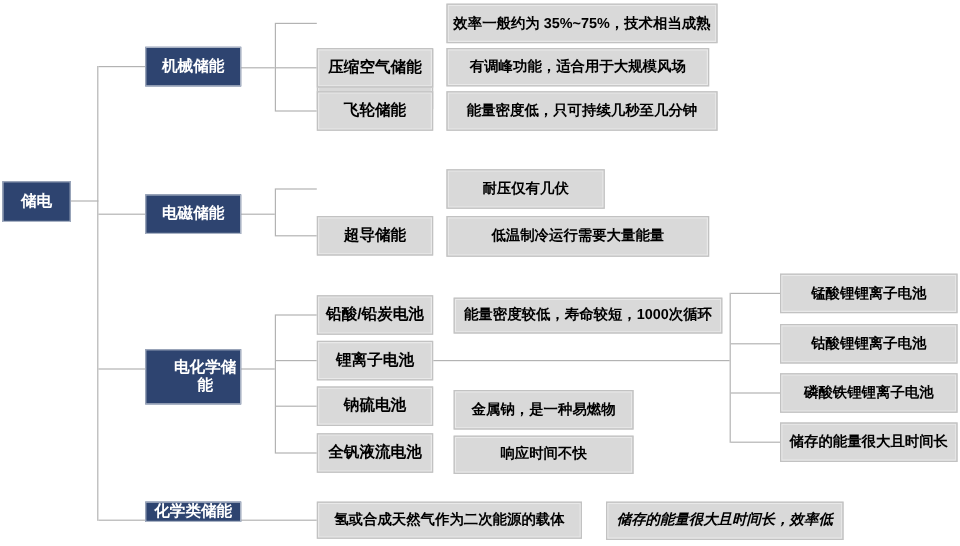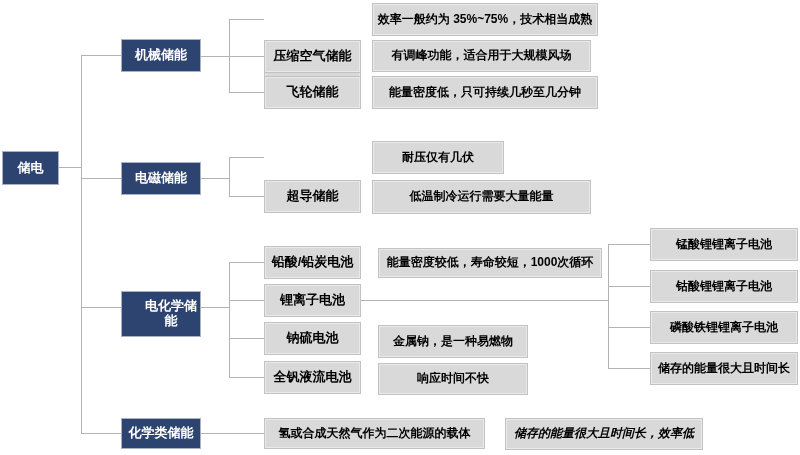--- a/index.html
+++ b/index.html
@@ -64,21 +64,21 @@
   <div class="hline" style="left:609px;top:244px;width:41px;"></div>
   <div class="hline" style="left:609px;top:286px;width:41px;"></div>
   <div class="hline" style="left:609px;top:327px;width:41px;"></div>
   <div class="hline" style="left:609px;top:368px;width:41px;"></div>
 
   <div class="box navy" style="left:2px;top:151px;width:57px;height:34px;">储电</div>
 
   <div class="box navy" style="left:121px;top:39px;width:80px;height:33px;">机械储能</div>
   <div class="box navy" style="left:121px;top:162px;width:80px;height:33px;">电磁储能</div>
   <div class="box navy" style="left:121px;top:291px;width:80px;height:46px;padding-left:20px;">电化学储能</div>
-  <div class="box navy" style="left:121px;top:418px;width:80px;height:31px;">化学类储能</div>
+  <div class="box navy" style="left:121px;top:418px;width:80px;height:17px;">化学类储能</div>
 
   <div class="box gray" style="left:264px;top:3px;width:97px;height:50px;margin-top:38px;">抽水蓄能</div>
   <div class="box gray" style="left:264px;top:40px;width:97px;height:33px;">压缩空气储能</div>
   <div class="box gray" style="left:264px;top:76px;width:97px;height:33px;">飞轮储能</div>
 
   <div class="box gray small" style="left:372px;top:3px;width:226px;height:33px;">效率一般约为 35%~75%，技术相当成熟</div>
   <div class="box gray small" style="left:372px;top:40px;width:219px;height:32px;">有调峰功能，适合用于大规模风场</div>
   <div class="box gray small" style="left:372px;top:76px;width:226px;height:33px;">能量密度低，只可持续几秒至几分钟</div>
 
   <div class="box gray" style="left:264px;top:180px;width:97px;height:33px;">超导储能</div>

